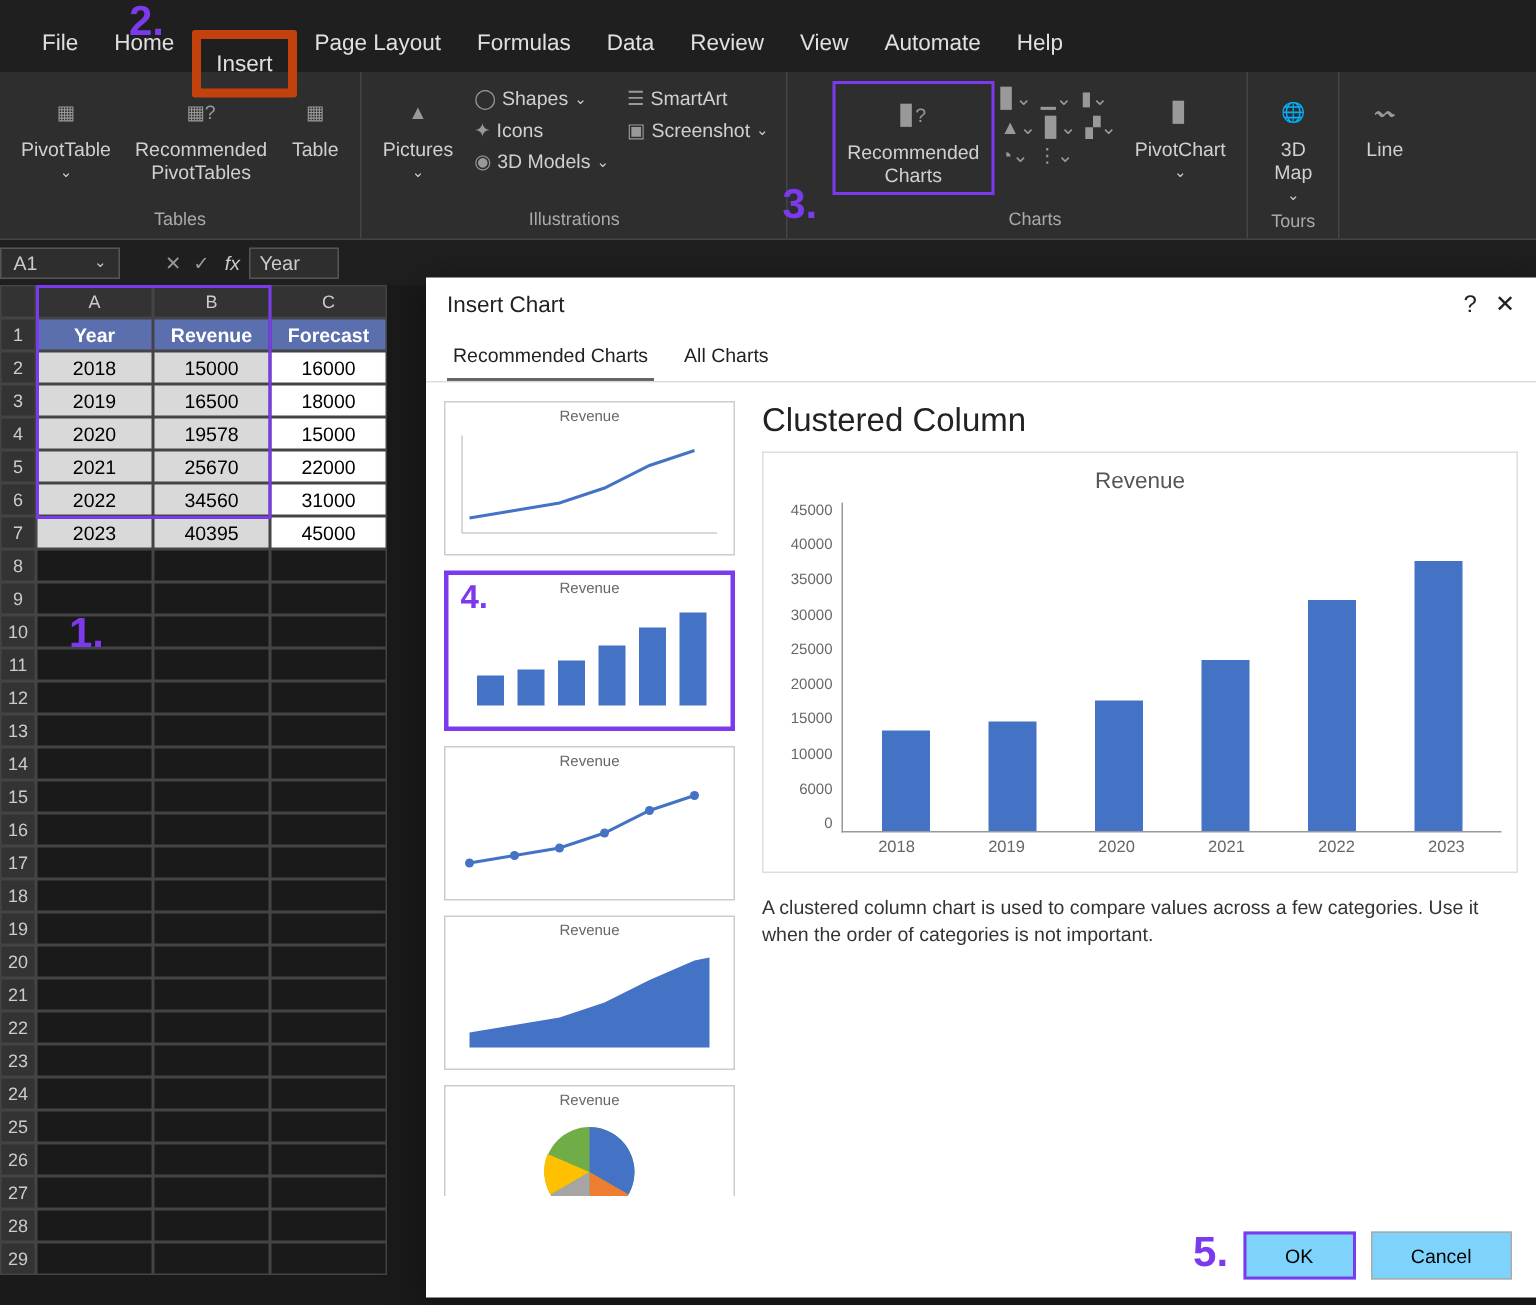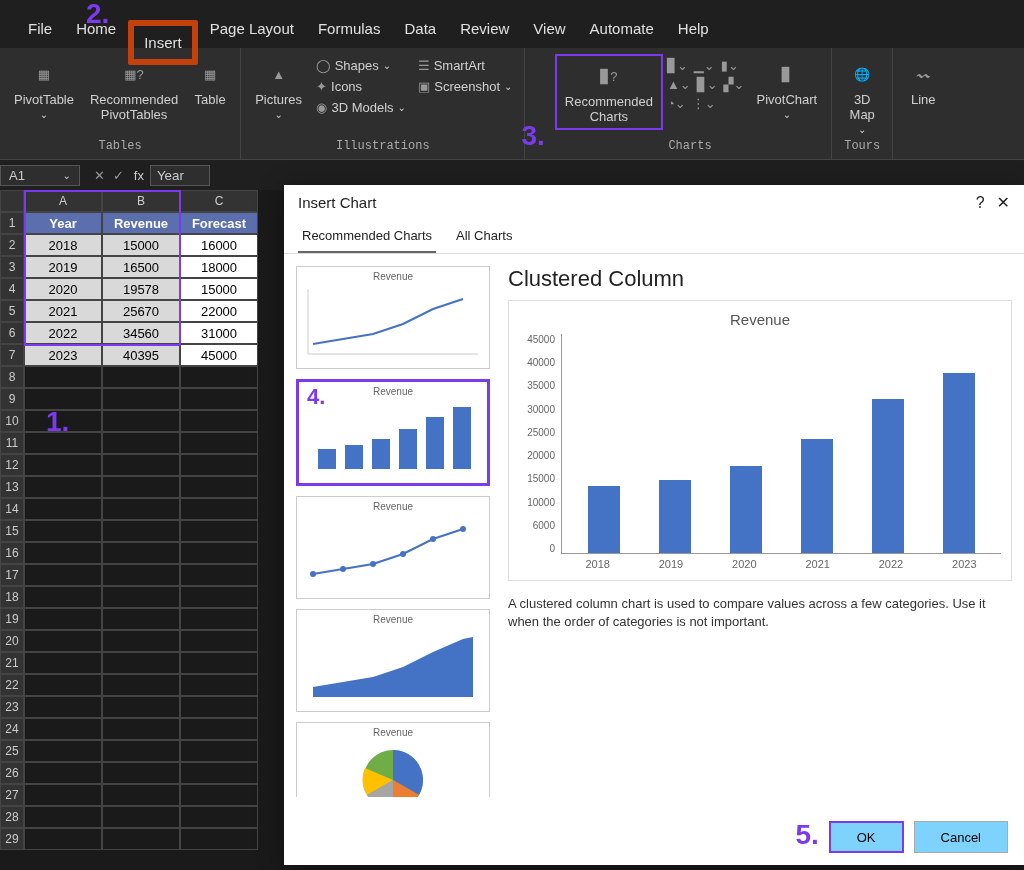--- a/index.html
+++ b/index.html
@@ -7,31 +7,31 @@
 
 
 .tabs { background: #1f1f1f; display: flex; padding: 8px 16px 0 16px; color: #e0e0e0; position: relative; height: 48px; align-items: center; }
 .tab { padding: 10px 12px; cursor: pointer; font-size: 15px; }
 .tab.active { border: 6px solid #c2410c; padding: 8px 10px; border-radius: 2px; margin-top: 28px; }
 
 
 .ribbon { background: #2e2e2e; display: flex; color: #d0d0d0; height: 112px; border-bottom: 1px solid #444; }
 .group { display: flex; flex-direction: column; align-items: center; padding: 6px 6px 2px 6px; border-right: 1px solid #444; }
 .group-items { display: flex; flex: 1; align-items: flex-start; }
-.group-label { font-size: 12px; color: #aaa; padding-bottom: 4px; font-family: Liberation Mono, monospace; }
+.group-label { font-size: 12px; color: #aaa; padding-bottom: 4px; }
 .rbtn { display: flex; flex-direction: column; align-items: center; justify-content: center; padding: 4px 8px; font-size: 13px; text-align: center; gap: 2px; cursor: pointer; }
 .ricon { width: 32px; height: 32px; display: flex; align-items: center; justify-content: center; }
 .rlist { display: flex; flex-direction: column; gap: 6px; padding: 4px 6px; font-size: 13px; }
 .rlist-item { display: flex; align-items: center; gap: 4px; cursor: pointer; }
 .caret { font-size: 10px; }
 
 
 .formula-bar { background: #1f1f1f; display: flex; align-items: center; padding: 4px 0 4px 0; color: #ccc; height: 30px; font-size: 13px; }
-.name-box { background: #2e2e2e; border: 1px solid #555; padding: 2px 8px; width: 80px; margin-right: 10px; display:flex; align-items:center; justify-content:space-between;}
-.fx { margin: 0 6px; }
+.name-box { background: #2e2e2e; border: 1px solid #555; padding: 2px 8px; width: 80px; margin-right: 26px; display:flex; align-items:center; justify-content:space-between;}
+.fx { margin: 0 6px; font-style: italic;}
 .fx-input { background:#2e2e2e; border:1px solid #555; color:#ccc; padding:2px 6px; width:60px;}
 
 
 .sheet-area { position: relative; background: #1a1a1a; height: 680px; }
 .hdr-cell { background:#333; color:#ccc; border:1px solid #444; font-size:12px; display:flex; align-items:center; justify-content:center; }
 .corner { width:24px; height:22px; background:#333; border:1px solid #444;}
 .col-hdr { width:78px; height:22px; }
 .row-hdr { width:24px; height:22px; }
 .data-row { display:flex; }
 .cell { width:78px; height:22px; border:1px solid #444; display:flex; align-items:center; justify-content:center; background:#1a1a1a; color:#ddd; font-size:13px; }

